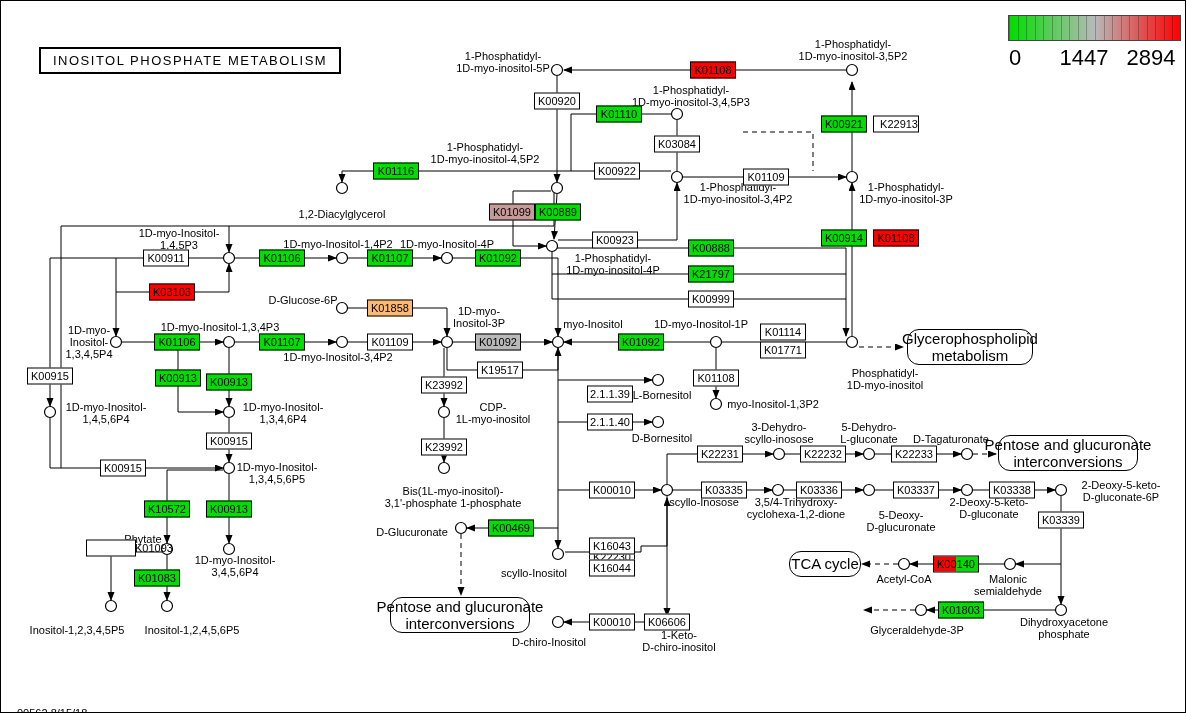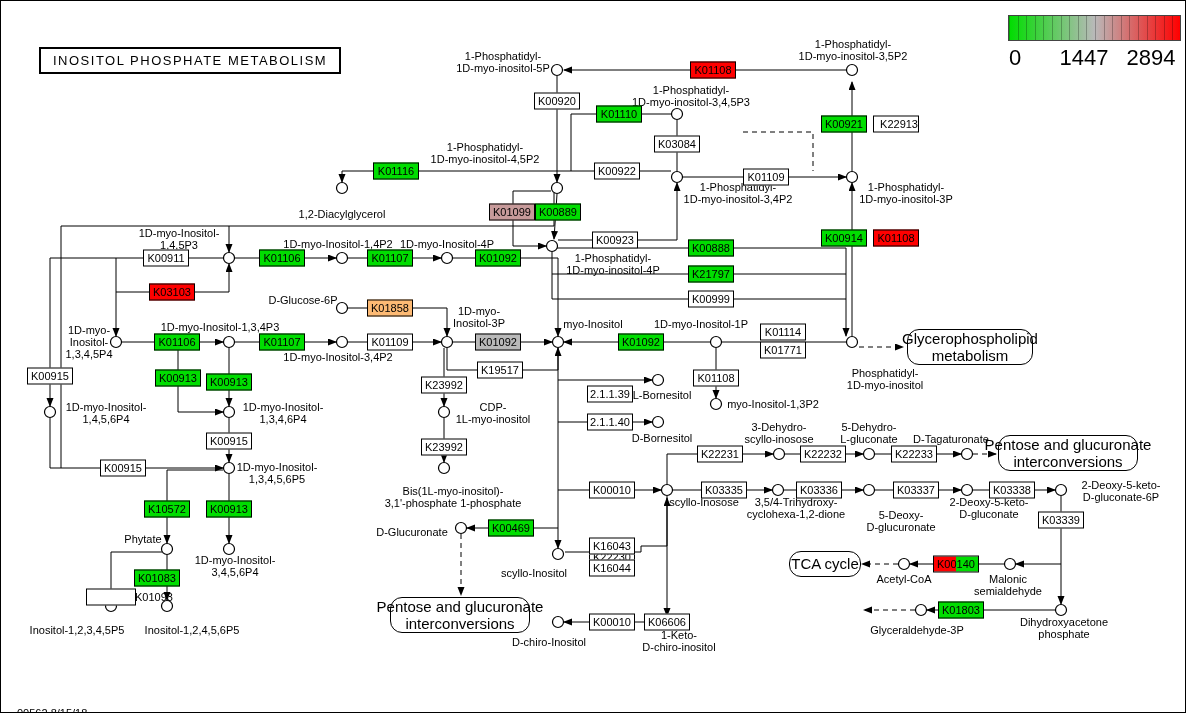--- a/index.html
+++ b/index.html
@@ -286,21 +286,21 @@
       <div class="ebox" style="left: 915px; top: 489px; background: rgb(255, 255, 255);">K03337</div>
       <div class="ebox" style="left: 1011px; top: 489px; background: rgb(255, 255, 255);">K03338</div>
       <div class="ebox" style="left: 166px; top: 508px; background: rgb(0, 221, 0);">K10572</div>
       <div class="ebox" style="left: 228px; top: 508px; background: rgb(0, 221, 0);">K00913</div>
       <div class="ebox" style="left: 510px; top: 527px; background: rgb(0, 221, 0);">K00469</div>
       <div class="ebox" style="left: 611px; top: 523px; background: rgb(255, 255, 255); margin-top: 33px;">K22230</div>
       <div class="ebox" style="left: 611px; top: 545px; background: rgb(255, 255, 255);">K16043</div>
       <div class="ebox" style="left: 611px; top: 567px; background: rgb(255, 255, 255);">K16044</div>
       <div class="ebox" style="left: 1060px; top: 519px; background: rgb(255, 255, 255);">K03339</div>
       <div class="ebox" style="left: 955px; top: 563px; background: linear-gradient(90deg, rgb(255, 0, 0) 0px, rgb(255, 0, 0) 50%, rgb(0, 221, 0) 50%, rgb(0, 221, 0) 100%);">K00140</div>
-      <div class="ebox" style="left: 110px; top: 596px; background: rgb(255, 255, 255); padding-left: 48px;">K01093</div>
+      <div class="ebox" style="left: 110px; top: 547px; background: rgb(255, 255, 255); padding-left: 48px;">K01093</div>
       <div class="ebox" style="left: 156px; top: 577px; background: rgb(0, 221, 0);">K01083</div>
       <div class="ebox" style="left: 666px; top: 577px; background: rgb(255, 255, 255); margin-top: 44px;">K06606</div>
       <div class="ebox" style="left: 960px; top: 609px; background: rgb(0, 221, 0);">K01803</div>
       <div class="ebox" style="left: 611px; top: 621px; background: rgb(255, 255, 255);">K00010</div>
     </div>
 
   <div class="title-box">
     <span>INOSITOL PHOSPHATE METABOLISM</span>
   </div>
 

